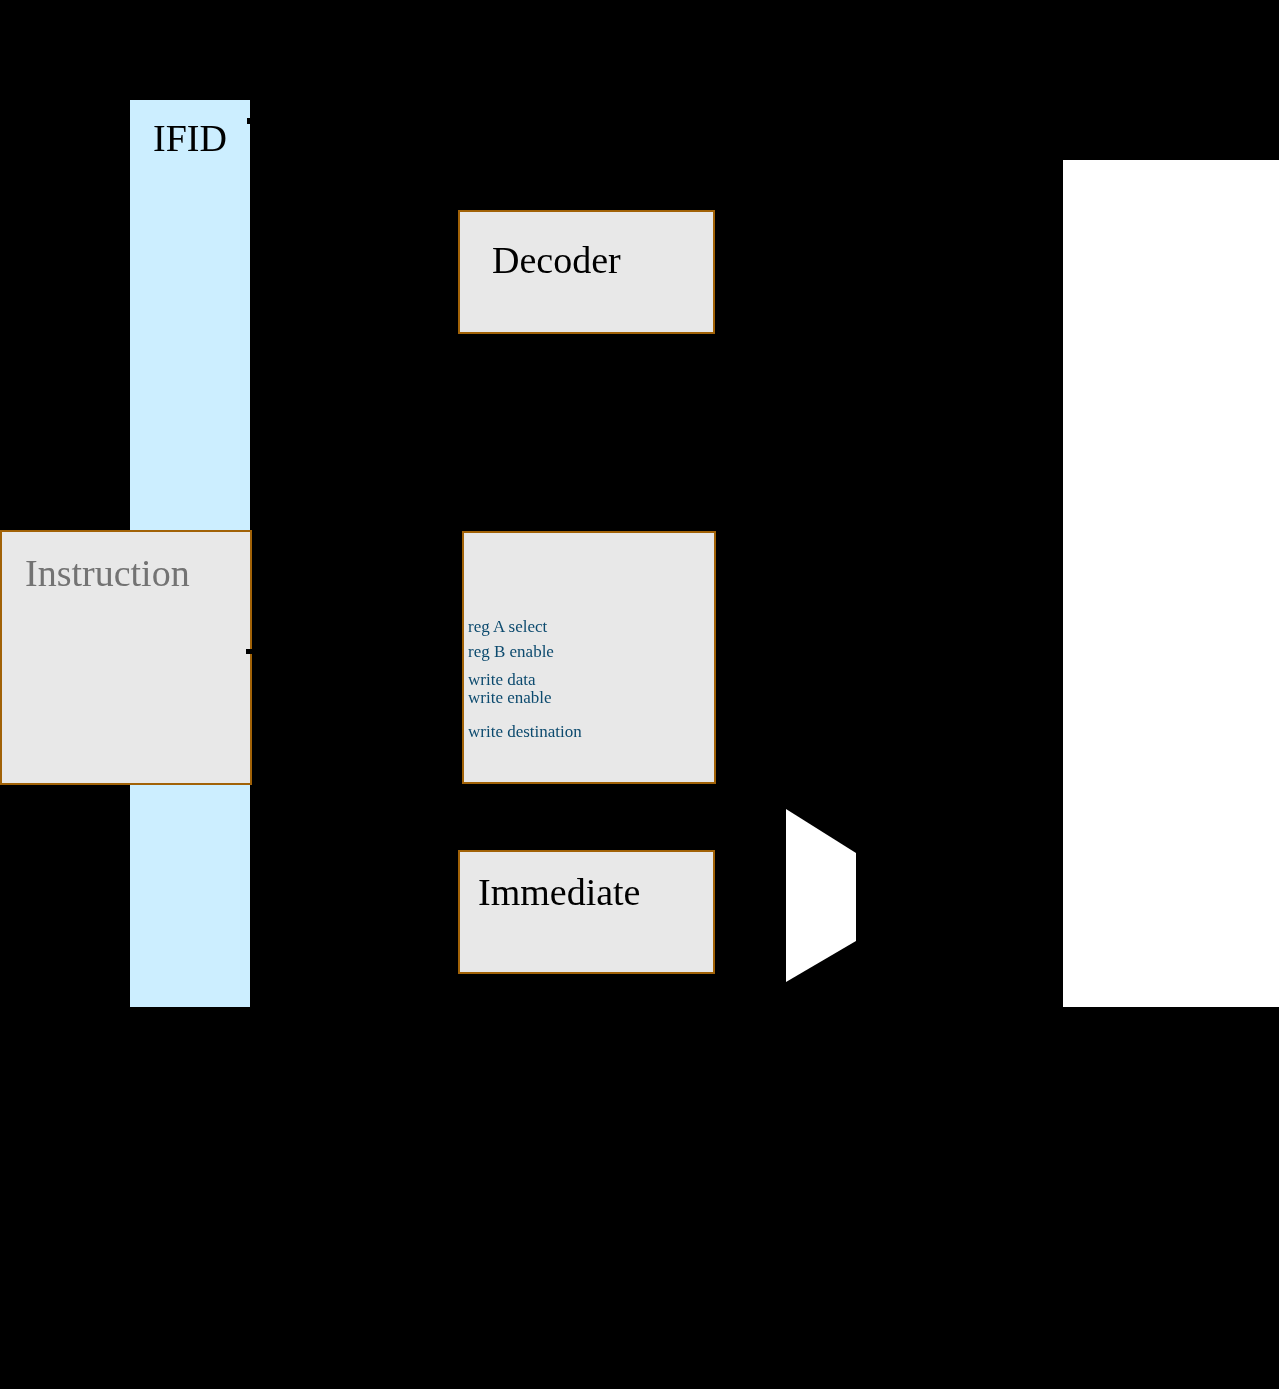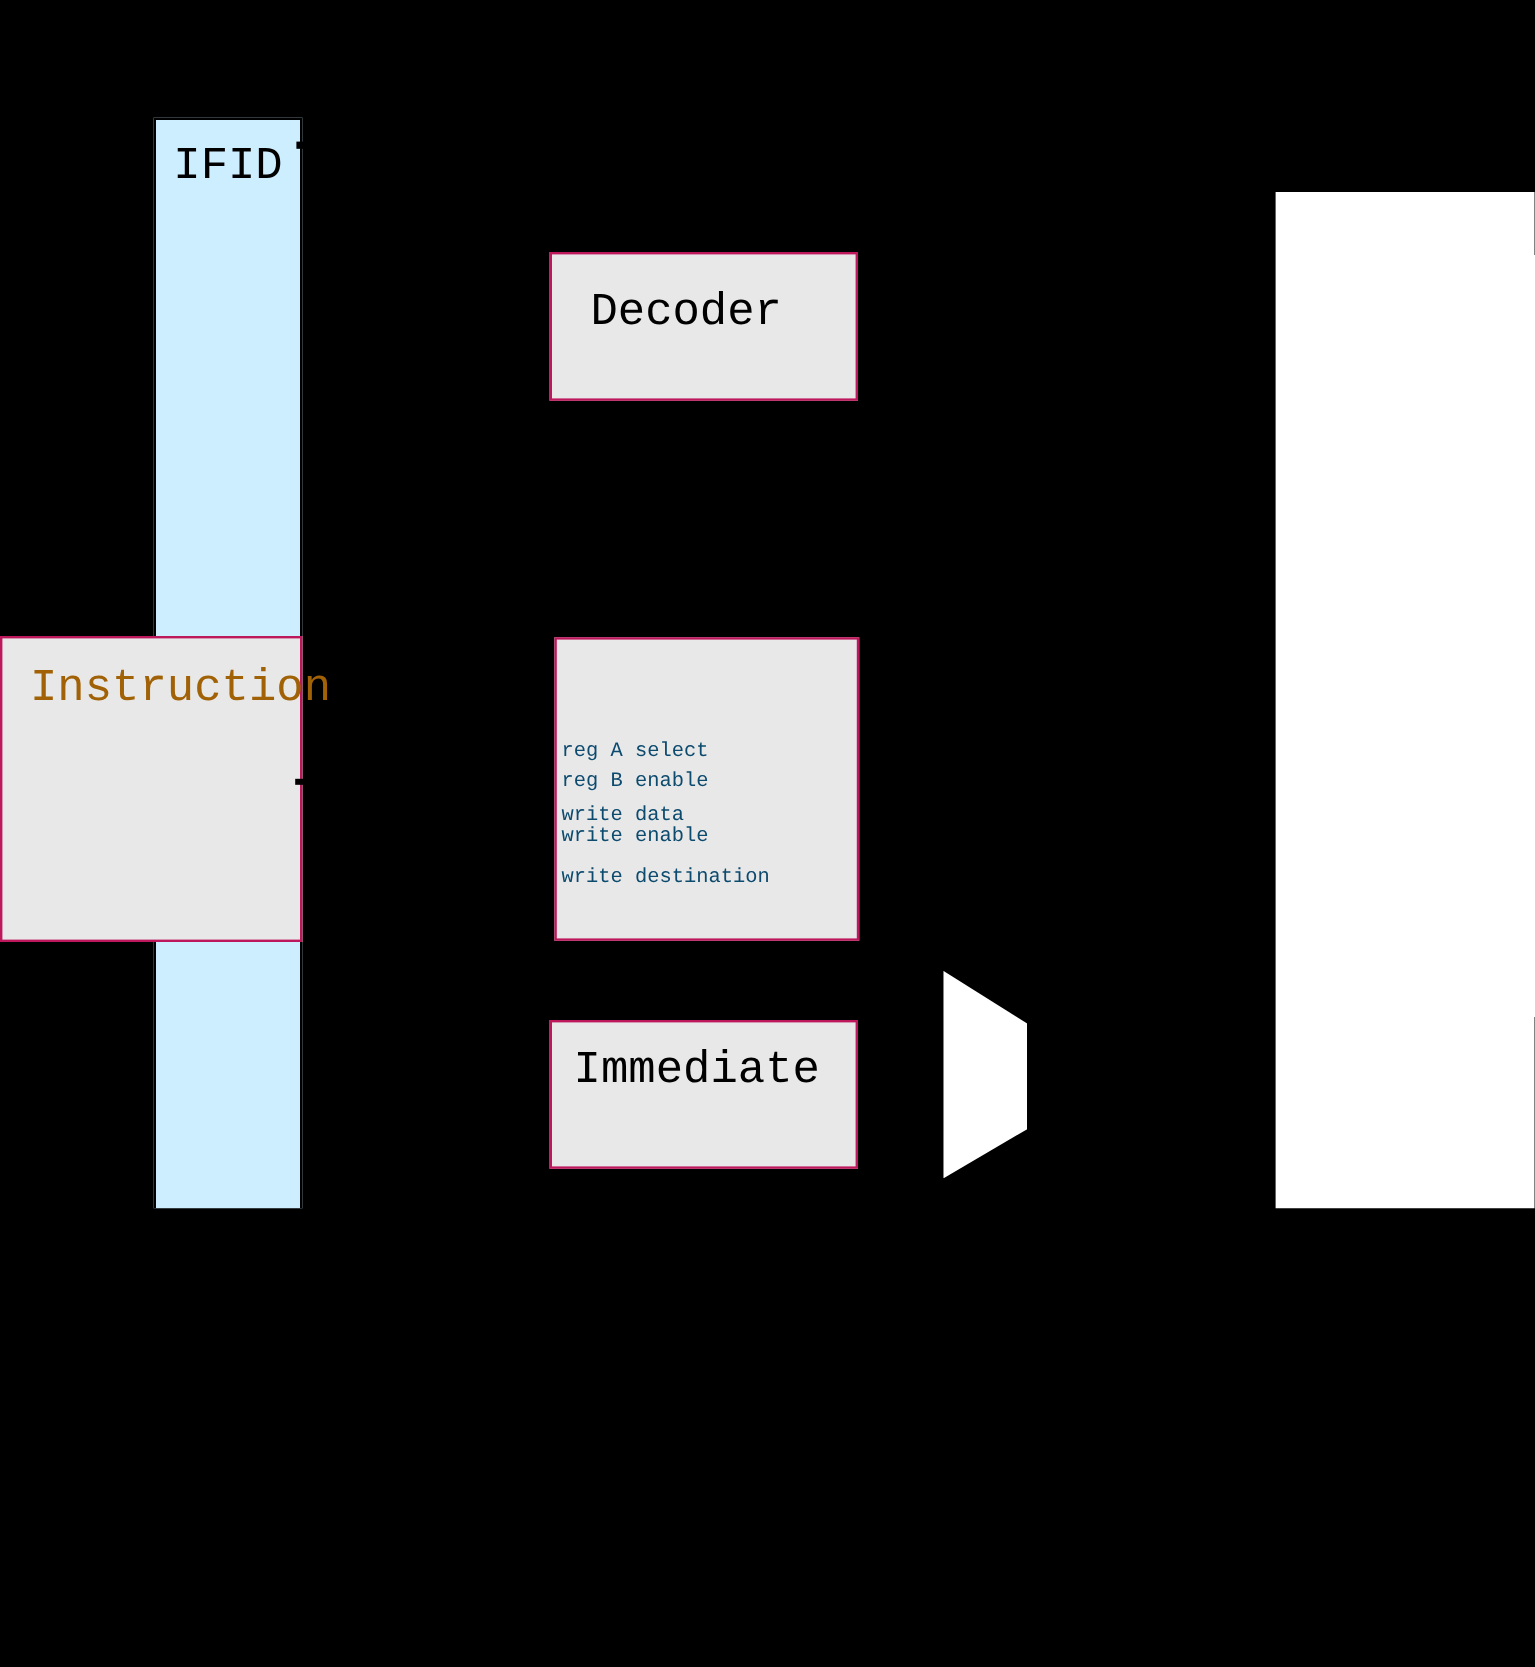--- a/index.html
+++ b/index.html
@@ -6,21 +6,21 @@
     margin: 0;
     padding: 0;
     background: #000000;
   }
   #stage {
     position: relative;
     width: 1279px;
     height: 1007px;
     background: #000000;
     overflow: hidden;
-    font-family: Liberation Mono, monospace;
+    font-family: Liberation Serif, serif;
     color: #000000;
   }
   
   .white-panel {
     position: absolute;
     left: 1063px;
     top: 160px;
     width: 216px;
     height: 1229px;
     background: #ffffff;
@@ -41,21 +41,21 @@
     display: inline-block;
     margin-top: 16px;
     font-size: 38px;
     line-height: 1.2;
     color: #000000;
   }
   
   .box {
     position: absolute;
     background: #e8e8e8;
-    border: 2px solid #be185d;
+    border: 2px solid #a16207;
     box-sizing: border-box;
   }
   .box.decoder    { left: 458px; top: 210px; width: 257px; height: 124px; }
   .box.imem       { left: 0px;   top: 530px; width: 252px; height: 255px; }
   .box.registers  { left: 462px; top: 531px; width: 254px; height: 253px; }
   .box.immediate  { left: 458px; top: 850px; width: 257px; height: 124px; }
   .block-title {
     position: absolute;
     font-size: 38px;
     line-height: 1.2;
@@ -64,21 +64,21 @@
   }
   .decoder .block-title   { left: 32px; top: 26px; }
   .immediate .block-title { left: 18px; top: 18px; }
   .registers .block-title { left: 24px; top: 2px; }
   .imem .imem-lines {
     position: absolute;
     left: 23px;
     top: 18px;
     font-size: 38px;
     line-height: 47px;
-    color: #a16207;
+    color: #737373;
   }
   .port-label {
     position: absolute;
     left: 4px;
     font-size: 17px;
     line-height: 20px;
     white-space: nowrap;
     color: #0c4a6e;
   }
   .port-a    { top: 84px;  }

